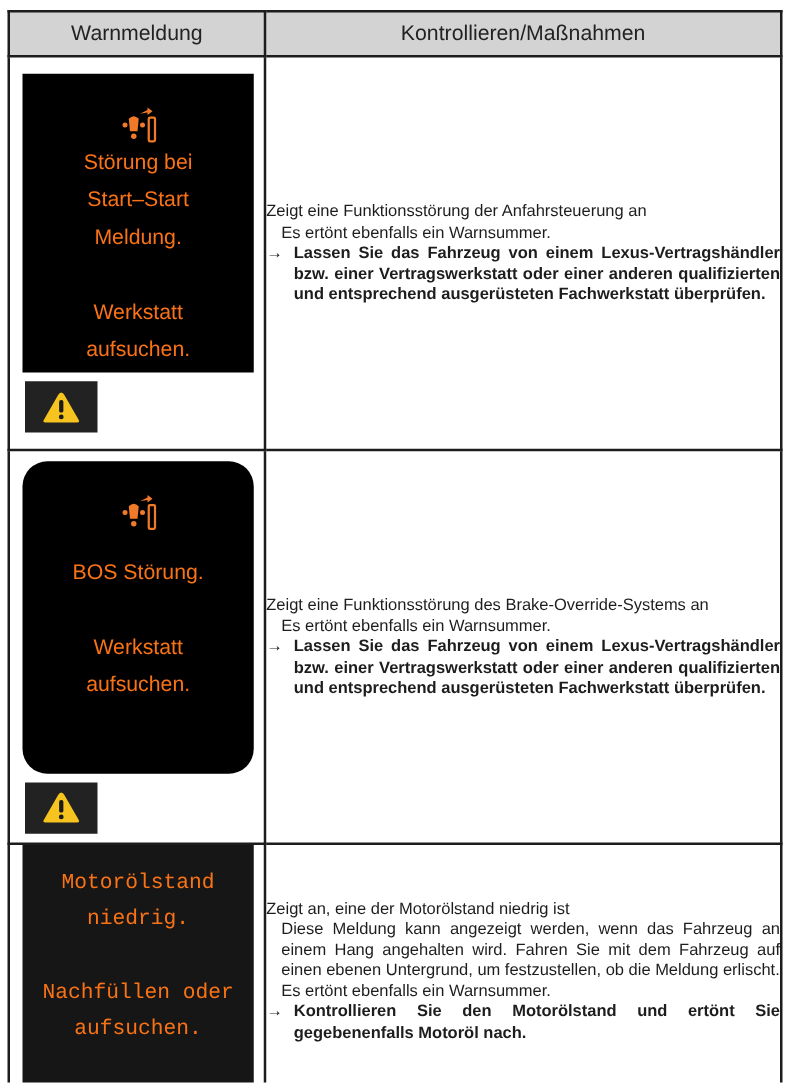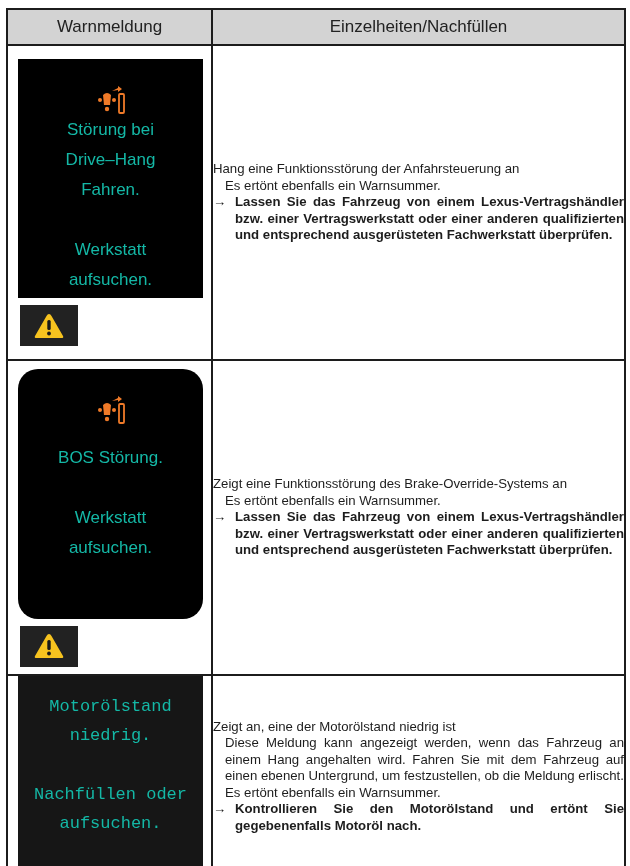--- a/index.html
+++ b/index.html
@@ -11,21 +11,21 @@
   }
   table.warn th, table.warn td { border: 2px solid #1c1c1c; padding: 0; vertical-align: middle; }
   table.warn th {
     background: #d3d3d3; height: 34px; font-weight: normal;
     font-size: 17px; color: #222; text-align: center;
   }
   col.c1 { width: 205px; }
   col.c2 { width: 413px; }
   td.left { position: relative; }
   .screen {
-    background: #000; color: #14b8a6; text-align: center;
+    background: #000; color: #f97316; text-align: center;
     margin-left: 10px; width: 185px;
     font-size: 17px; line-height: 30px;
   }
   .screen .icon { height: 44px; display: flex; align-items: flex-end; justify-content: center; padding-top: 12px; }
   .screen .line { display: block; }
   .screen .gap { height: 30px; }
   .warnbox {
     width: 58px; height: 41px; background: #222; margin-left: 12px; margin-top: 7px;
     display: flex; align-items: center; justify-content: center;
   }
@@ -40,55 +40,55 @@
 <body>
 
 <table class="warn">
   <colgroup>
       <col class="c1">
       <col class="c2">
     </colgroup>
   <thead>
     <tr>
       <th>Warnmeldung</th>
-      <th>Einzelheiten/Nachfüllen</th>
+      <th>Kontrollieren/Maßnahmen</th>
     </tr>
   </thead>
   <tbody>
 
     <tr style="height:315px;">
       <td class="left">
         <div class="screen" style="height:239px; margin-top:0;">
           <div class="icon">
             <svg width="34" height="30" viewBox="0 0 34 30">
               <path d="M18 6 L24 3 L24 1 L28 4 L24 7 L24 5 Z" fill="#f07a28"></path>
               <circle cx="6" cy="15" r="2" fill="#f07a28"></circle>
               <circle cx="20" cy="15" r="2" fill="#f07a28"></circle>
               <path d="M9 10 Q13 6 17 10 L16 20 L10 20 Z" fill="#f07a28"></path>
               <circle cx="13" cy="24" r="2.2" fill="#f07a28"></circle>
               <rect x="25" y="9" width="5" height="19" rx="1" fill="none" stroke="#f07a28" stroke-width="1.8"></rect>
             </svg>
           </div>
           <span class="line">Störung bei</span>
-          <span class="line">Drive–Hang</span>
-          <span class="line">Fahren.</span>
+          <span class="line">Start–Start</span>
+          <span class="line">Meldung.</span>
           <div class="gap"></div>
           <span class="line">Werkstatt</span>
           <span class="line">aufsuchen.</span>
         </div>
         <div class="warnbox">
           <svg width="32" height="28" viewBox="0 0 32 28">
             <path d="M16 2 Q17.5 2 18.5 4 L30 24 Q31 26 28.5 26 L3.5 26 Q1 26 2 24 L13.5 4 Q14.5 2 16 2 Z" fill="#f7c31f"></path>
             <rect x="14.3" y="8" width="3.4" height="10" rx="1.5" fill="#1a1a1a"></rect>
             <circle cx="16" cy="21.5" r="1.9" fill="#1a1a1a"></circle>
           </svg>
         </div>
       </td>
       <td class="right">
-        <span class="desc-title">Hang eine Funktionsstörung der Anfahrsteuerung an</span>
+        <span class="desc-title">Zeigt eine Funktionsstörung der Anfahrsteuerung an</span>
         <span class="indent">Es ertönt ebenfalls ein Warnsummer.</span>
         <div class="action">
           <span class="arrow">→</span>
           <span class="txt">Lassen Sie das Fahrzeug von einem Lexus-Vertragshändler bzw. einer Vertragswerkstatt oder einer anderen qualifizierten und entsprechend ausgerüsteten Fachwerkstatt überprüfen.</span>
         </div>
       </td>
     </tr>
 
     <tr style="height:315px;">
       <td class="left">

